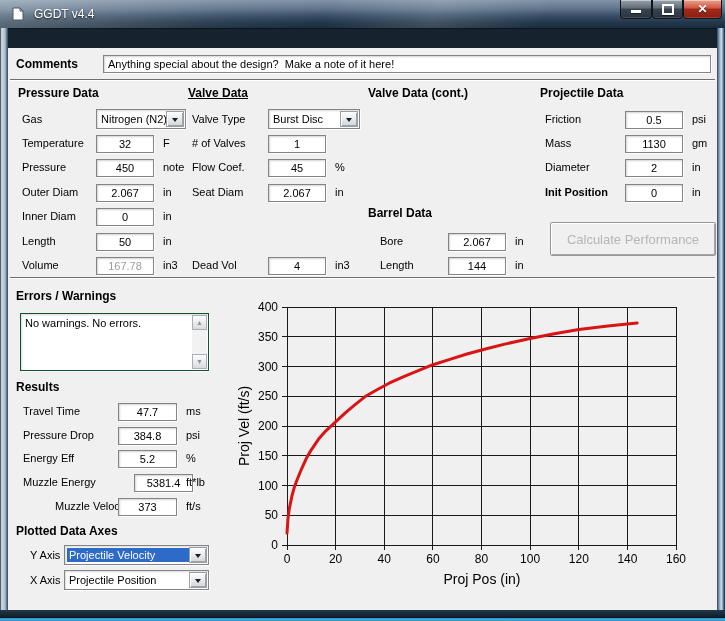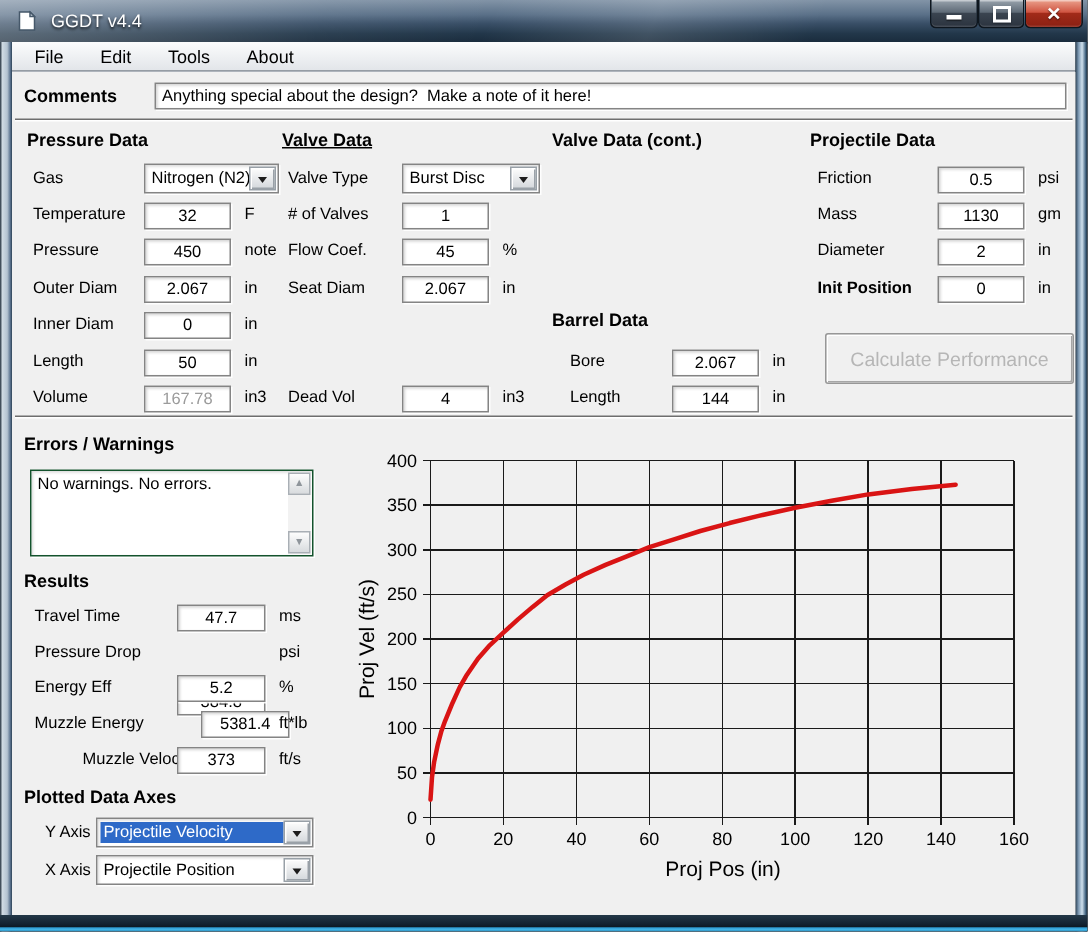--- a/index.html
+++ b/index.html
@@ -91,26 +91,20 @@
         <span class="glyph-min"></span>
       </div>
     <div class="winbtn btn-max">
         <span class="glyph-max"></span>
       </div>
     <div class="winbtn btn-close">
         <span class="glyph-close">✕</span>
       </div>
   </div>
 
-  <div class="menubar">
-    <span class="menu-item">File</span>
-    <span class="menu-item">Edit</span>
-    <span class="menu-item">Tools</span>
-    <span class="menu-item">About</span>
-  </div>
 
   <div class="frame-left"></div>
   <div class="frame-right"></div>
   <div class="frame-bottom"></div>
 
   <div class="client">
 
     <div class="hdr" style="left:8px;top:9px;">Comments</div>
     <input class="tb tb-left" style="left: 95px; top: 7px; width: 602px;" value="Anything special about the design?  Make a note of it here!">
     <div class="sep" style="top:31px;"></div>
@@ -196,21 +190,21 @@
         <div class="sbtn top">▲</div>
         <div class="sbtn bot">▼</div>
       </div>
     </div>
 
     <div class="hdr" style="left:8px;top:332px;">Results</div>
     <div class="lbl" style="left:15px;top:357px;">Travel Time</div>
     <input class="tb" style="left: 110px; top: 355px; width: 57px;" readonly="" value="47.7">
     <div class="unit" style="left:178px;top:357px;">ms</div>
     <div class="lbl" style="left:15px;top:381px;">Pressure Drop</div>
-    <input class="tb" style="left: 110px; top: 379px; width: 57px; margin-top: 32px;" readonly="" value="384.8">
+    <input class="tb" style="left: 110px; top: 379px; width: 57px;" readonly="" value="384.8">
     <div class="unit" style="left:178px;top:381px;">psi</div>
     <div class="lbl" style="left:15px;top:404px;">Energy Eff</div>
     <input class="tb" style="left: 110px; top: 402px; width: 57px;" readonly="" value="5.2">
     <div class="unit" style="left:178px;top:404px;">%</div>
     <div class="lbl" style="left:15px;top:428px;">Muzzle Energy</div>
     <input class="tb" style="left: 126px; top: 426px; width: 57px;" readonly="" value="5381.4">
     <div class="unit" style="left:178px;top:428px;">ft*lb</div>
     <div class="lbl" style="left:15px;top:452px;padding-left:32px;">Muzzle Velocity</div>
     <input class="tb" style="left: 110px; top: 450px; width: 57px;" readonly="" value="373">
     <div class="unit" style="left:178px;top:452px;">ft/s</div>

